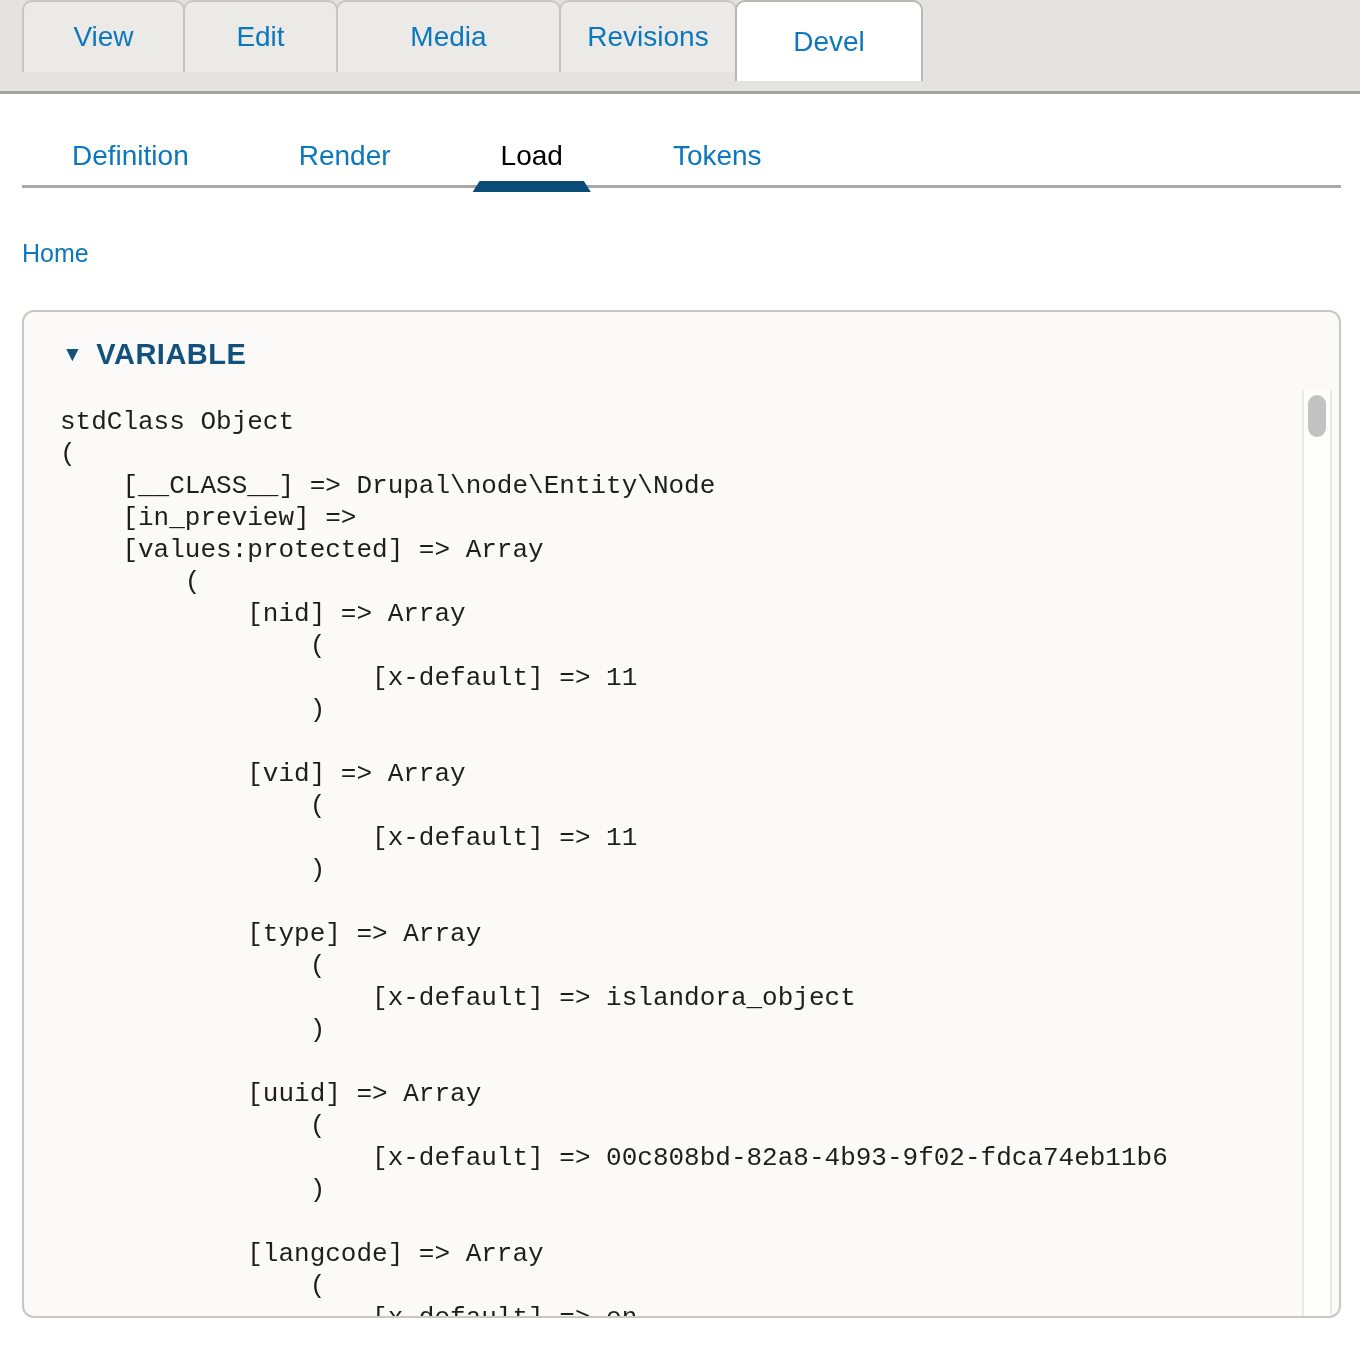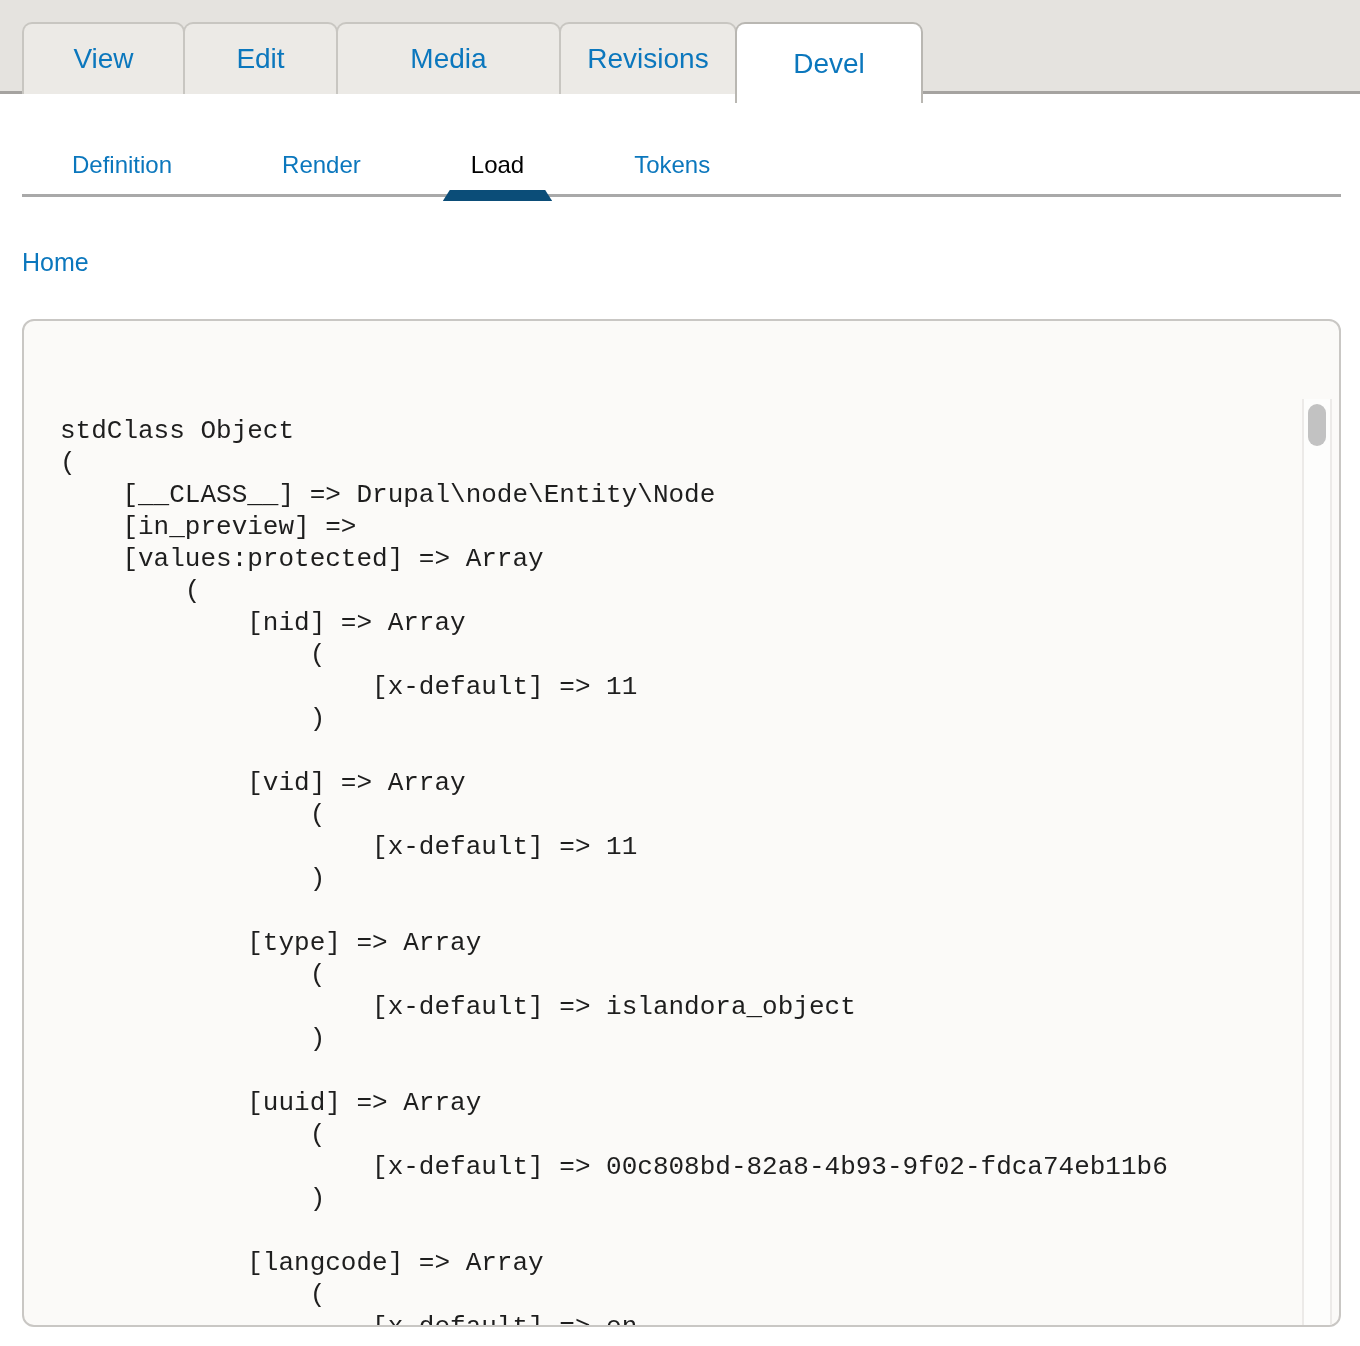--- a/index.html
+++ b/index.html
@@ -12,21 +12,21 @@
   }
 
   
   .tabbar {
     background: #e5e3df;
     height: 94px;
     border-bottom: 3px solid #a5a3a0;
   }
   .tabbar ul {
     list-style: none; margin: 0 0 0 22px; padding: 0;
-    display: flex; align-items: flex-end; height: 94px;
+    display: flex; align-items: flex-start; height: 94px;
   }
   .tab {
     height: 72px;
     background: #eceae6;
     border: 2px solid #c8c6c1;
     border-bottom: none;
     border-radius: 10px 10px 0 0;
     margin-right: -2px;
     display: flex; align-items: center; justify-content: center;
     font-size: 28px; color: #0b77bd;
@@ -48,28 +48,27 @@
   }
 
   
   .subtabs {
     margin: 0 19px 0 22px;
     display: flex;
     border-bottom: 3px solid #a9a9a9;
     padding-top: 47px;
   }
   .subtab {
-    font-size: 24px; line-height: 30px;
+    font-size: 28px; line-height: 30px;
     color: #0b77bd;
     padding-bottom: 14px;
     margin-left: 110px;
     cursor: pointer;
     position: relative;
     white-space: nowrap;
-    margin-top: 9px;
   }
   .subtab:first-child { margin-left: 50px; }
   .subtab.active { color: #000000; }
   .subtab.active::after {
     content: "";
     position: absolute;
     left: -28px; right: -28px; bottom: -7px; height: 11px;
     background: #0b4d78;
     clip-path: polygon(7px 0, calc(100% - 7px) 0, 100% 100%, 0 100%);
   }
@@ -163,20 +162,23 @@
 <div class="subtabs">
   <div class="subtab"><span>Definition</span></div>
   <div class="subtab"><span>Render</span></div>
   <div class="subtab active"><span>Load</span></div>
   <div class="subtab"><span>Tokens</span></div>
 </div>
 
 <a class="home">Home</a>
 
 <div class="panel">
+  <div class="panel-header">
+    <span class="tri">▼</span><span>VARIABLE</span>
+  </div>
   <pre class="dump">stdClass Object
 (
     [__CLASS__] =&gt; Drupal\node\Entity\Node
     [in_preview] =&gt; 
     [values:protected] =&gt; Array
         (
             [nid] =&gt; Array
                 (
                     [x-default] =&gt; 11
                 )

